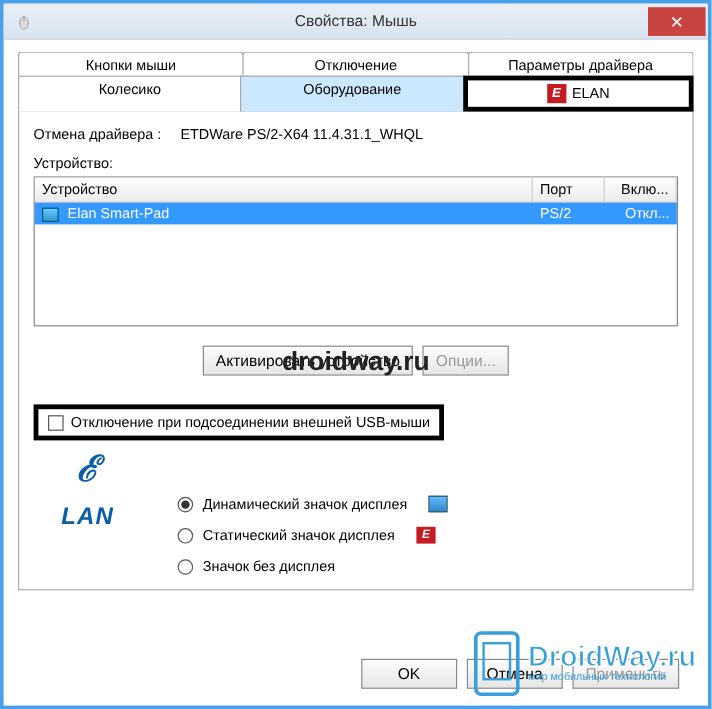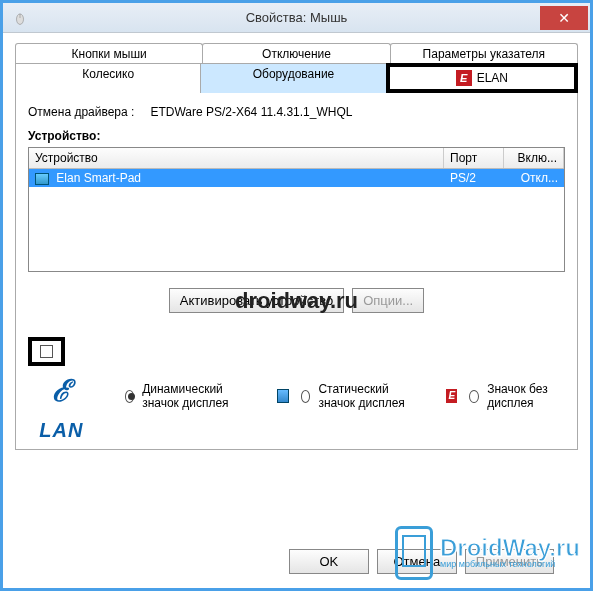--- a/index.html
+++ b/index.html
@@ -90,21 +90,21 @@
     padding: 12px;
     margin-top: -1px;
     background: #fff;
   }
   .driver-row {
     display: flex;
     gap: 16px;
     margin-bottom: 10px;
     font-size: 12px;
   }
-  .device-label { margin-bottom: 4px; font-weight: bold; }
+  .device-label { margin-bottom: 4px; }
   .listview {
     border: 1px solid #888;
     background: #fff;
     height: 125px;
     font-size: 12px;
   }
   .lv-header {
     display: flex;
     background: linear-gradient(#fdfdfd, #ececec);
     border-bottom: 1px solid #bbb;
@@ -191,22 +191,24 @@
     align-items: center;
     justify-content: center;
     color: #0a5ea8;
     font-style: italic;
     font-weight: bold;
   }
   .elan-logo .big-e { font-size: 30px; font-family: cursive; line-height: 20px; }
   .elan-logo .lan { font-size: 20px; line-height: 18px; letter-spacing: 1px; margin-top: 20px; }
   .radio-group {
     display: flex;
+    flex-direction: column;
     gap: 12px;
     font-size: 12px;
+    margin-top: 30px;
   }
   .radio-row {
     display: flex;
     align-items: center;
     gap: 8px;
   }
   .radio {
     width: 13px; height: 13px;
     border: 1px solid #555;
     border-radius: 50%;
@@ -236,21 +238,21 @@
     color: #fff;
     font-style: italic;
     font-size: 10px;
     text-align: center;
     line-height: 14px;
     font-weight: bold;
   }
   .dialog-buttons {
     position: absolute;
     bottom: 14px;
-    right: 36px;
+    right: 24px;
     display: flex;
     gap: 8px;
   }
   .dialog-buttons .winbtn { min-width: 80px; }
   .watermark-logo {
     position: absolute;
     bottom: 8px;
     right: 10px;
     z-index: 5;
     pointer-events: none;
@@ -304,21 +306,21 @@
   <div class="close-btn">
     <span>✕</span>
   </div>
 </div>
 
 <div class="content">
 
   <div class="tabs-top">
     <div class="tab">Кнопки мыши</div>
     <div class="tab">Отключение</div>
-    <div class="tab">Параметры указателя</div>
+    <div class="tab">Параметры драйвера</div>
   </div>
 
   <div class="tabs-bottom" style="margin-top:-1px;">
     <div class="tab">Колесико</div>
     <div class="tab active-sub">Оборудование</div>
     <div class="tab tab-elan">
       <span class="elan-small">E</span>
       <span>ELAN</span>
     </div>
   </div>
@@ -349,20 +351,21 @@
     </div>
 
     <div class="btn-row">
       <button class="winbtn">Активировать устройство</button>
       <button class="winbtn disabled" style="min-width:70px">Опции...</button>
       <span class="overlay-text">droidway.ru</span>
     </div>
 
     <div class="checkbox-group">
       <span class="checkbox-box"></span>
+      <span>Отключение при подсоединении внешней USB-мыши</span>
     </div>
 
     <div class="icon-settings">
       <div class="elan-logo">
         <span class="big-e">ℰ</span>
         <span class="lan">LAN</span>
       </div>
       <div class="radio-group">
         <div class="radio-row">
           <span class="radio checked"></span>

